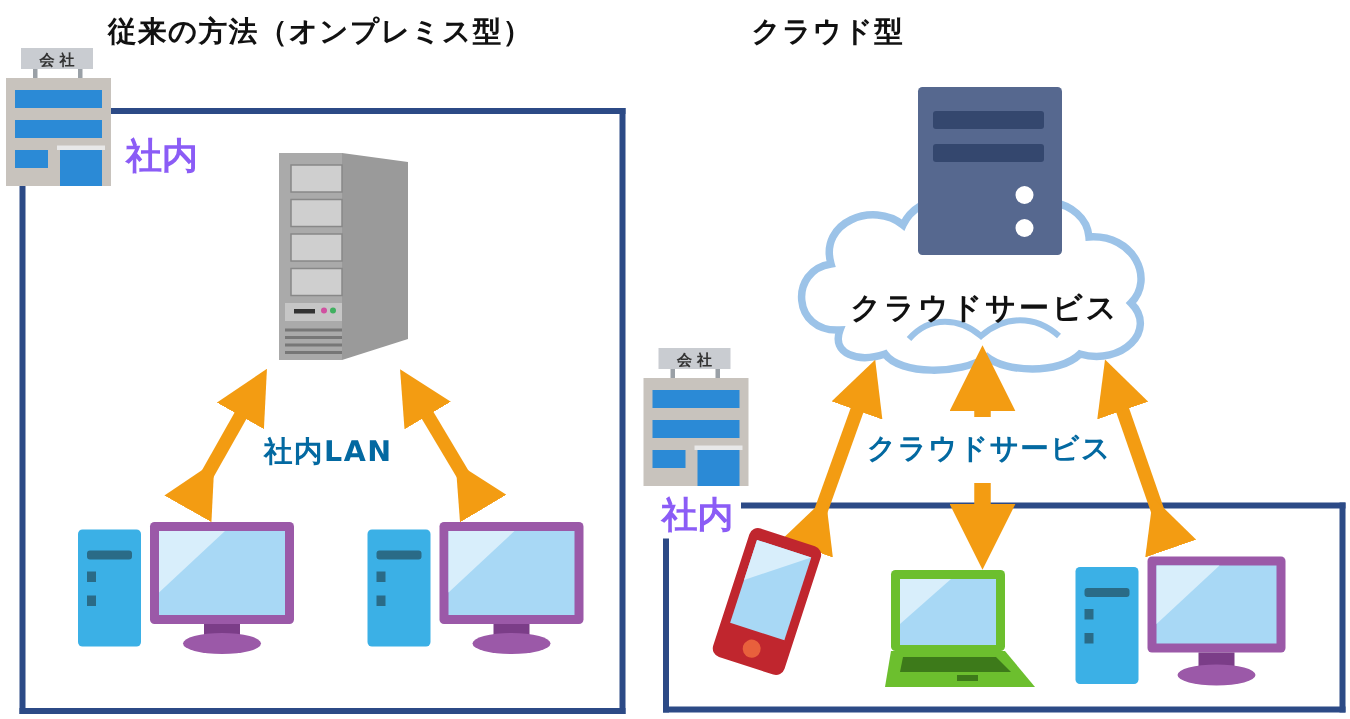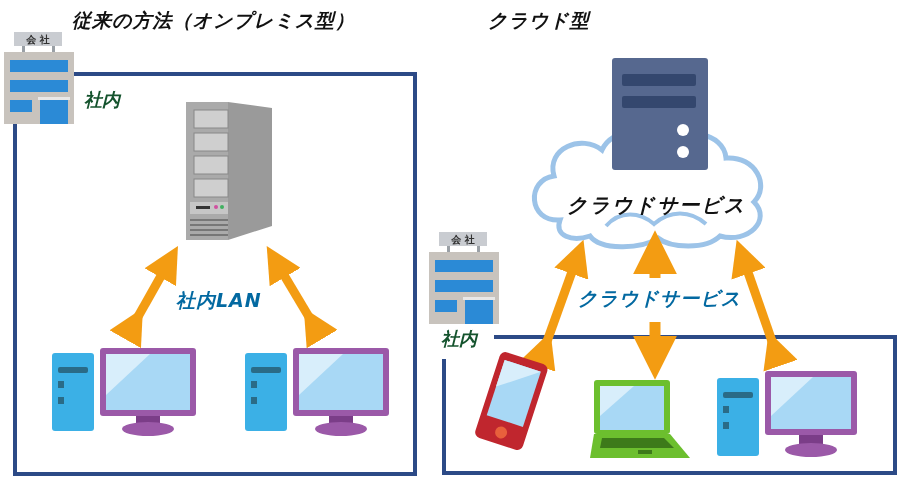--- a/index.html
+++ b/index.html
@@ -1,30 +1,30 @@
 <!DOCTYPE html>
 <html><head>
 <meta charset="utf-8">
 <style>
   html, body { margin: 0; padding: 0; background: #ffffff; }
   body { width: 900px; height: 479px; position: relative; overflow: hidden;
          font-family: "DejaVu Sans", "Liberation Sans", sans-serif; }
-  .abs { position: absolute; font-style: italic; }
+  .abs { position: absolute; }
   .title { font-size: 19px; font-weight: bold; color: #111; letter-spacing: 1px; white-space: nowrap; }
-  .zone-label { font-size: 18px; font-weight: bold; color: #14532d; white-space: nowrap; }
+  .zone-label { font-size: 24px; font-weight: bold; color: #8b5cf6; white-space: nowrap; }
   .link-label { font-size: 19px; font-weight: bold; color: #0369a1; white-space: nowrap; letter-spacing: 1px; }
   .cloud-label { font-size: 20px; font-weight: bold; color: #111; white-space: nowrap; letter-spacing: 2px; }
   .box-line { background: #2c4a86; position: absolute; }
   svg { position: absolute; overflow: visible; }
 </style>
 </head>
 <body>
 
 <div class="abs title" style="left:72px;top:8px;">従来の方法（オンプレミス型）</div>
-<div class="abs title" style="left:488px;top:8px;">クラウド型</div>
+<div class="abs title" style="left:501px;top:8px;">クラウド型</div>
 
 <div>
   <div class="box-line" style="left:72px;top:72px;width:345px;height:4px;"></div>
   <div class="box-line" style="left:413px;top:72px;width:4px;height:404px;"></div>
   <div class="box-line" style="left:13px;top:472px;width:404px;height:4px;"></div>
   <div class="box-line" style="left:13px;top:124px;width:4px;height:352px;"></div>
 </div>
 <div class="abs zone-label" style="left:84px;top:88px;">社内</div>
 
 <svg style="left:4px;top:30px;" width="70" height="96">

